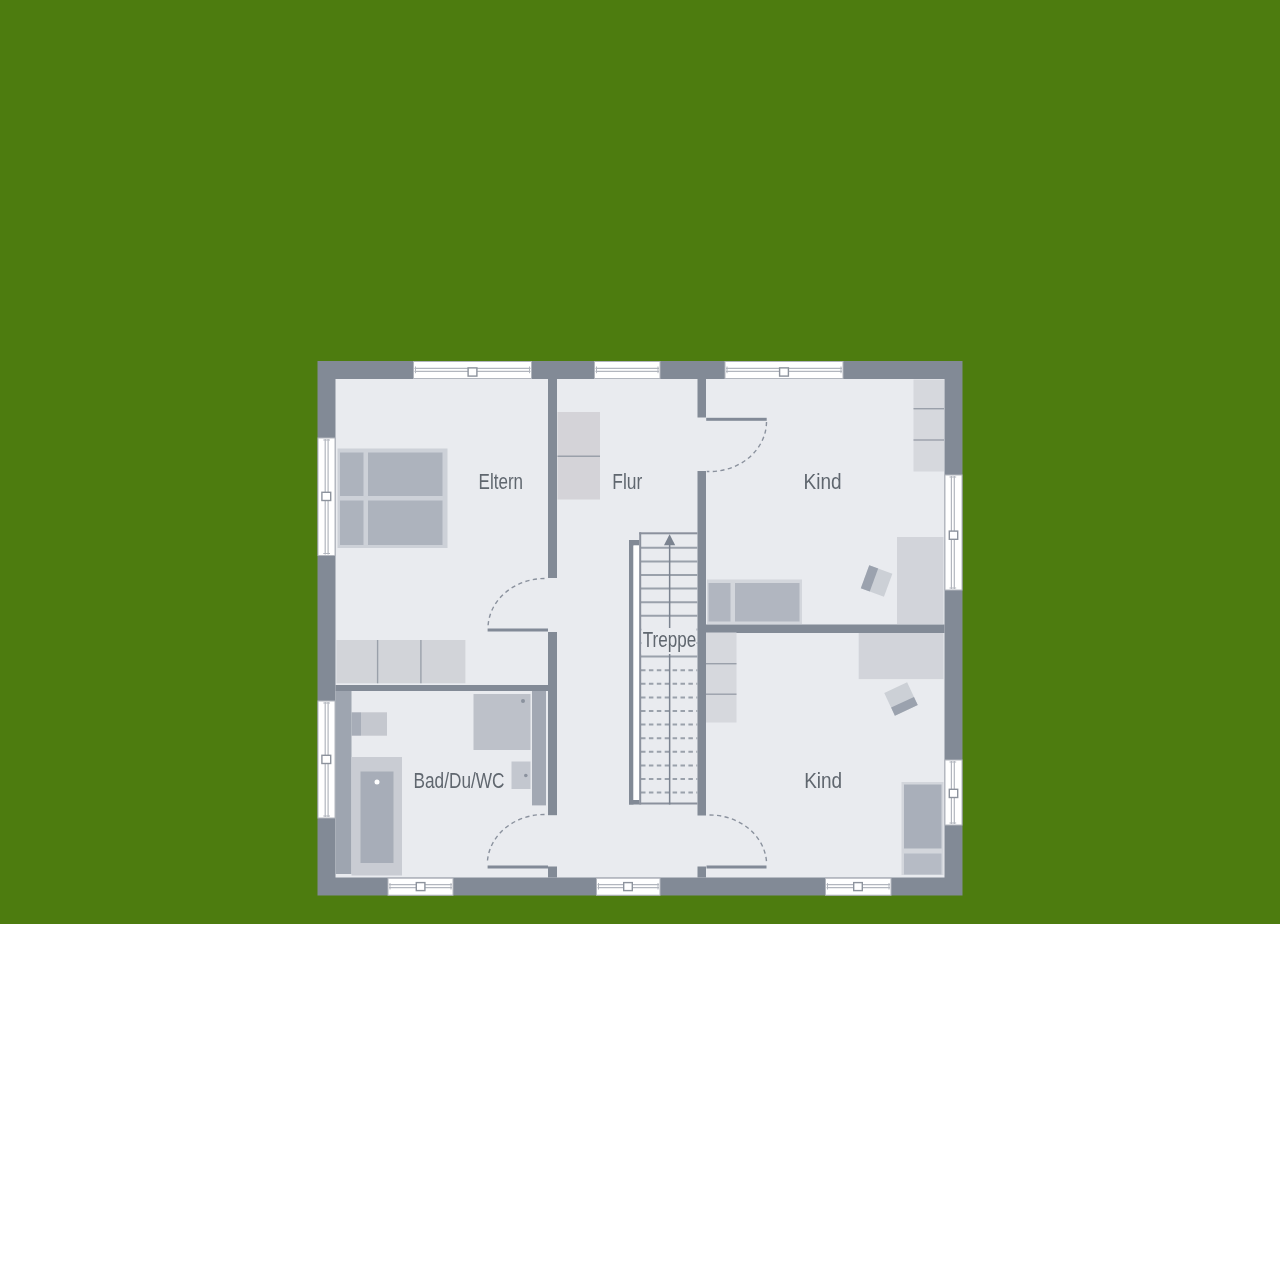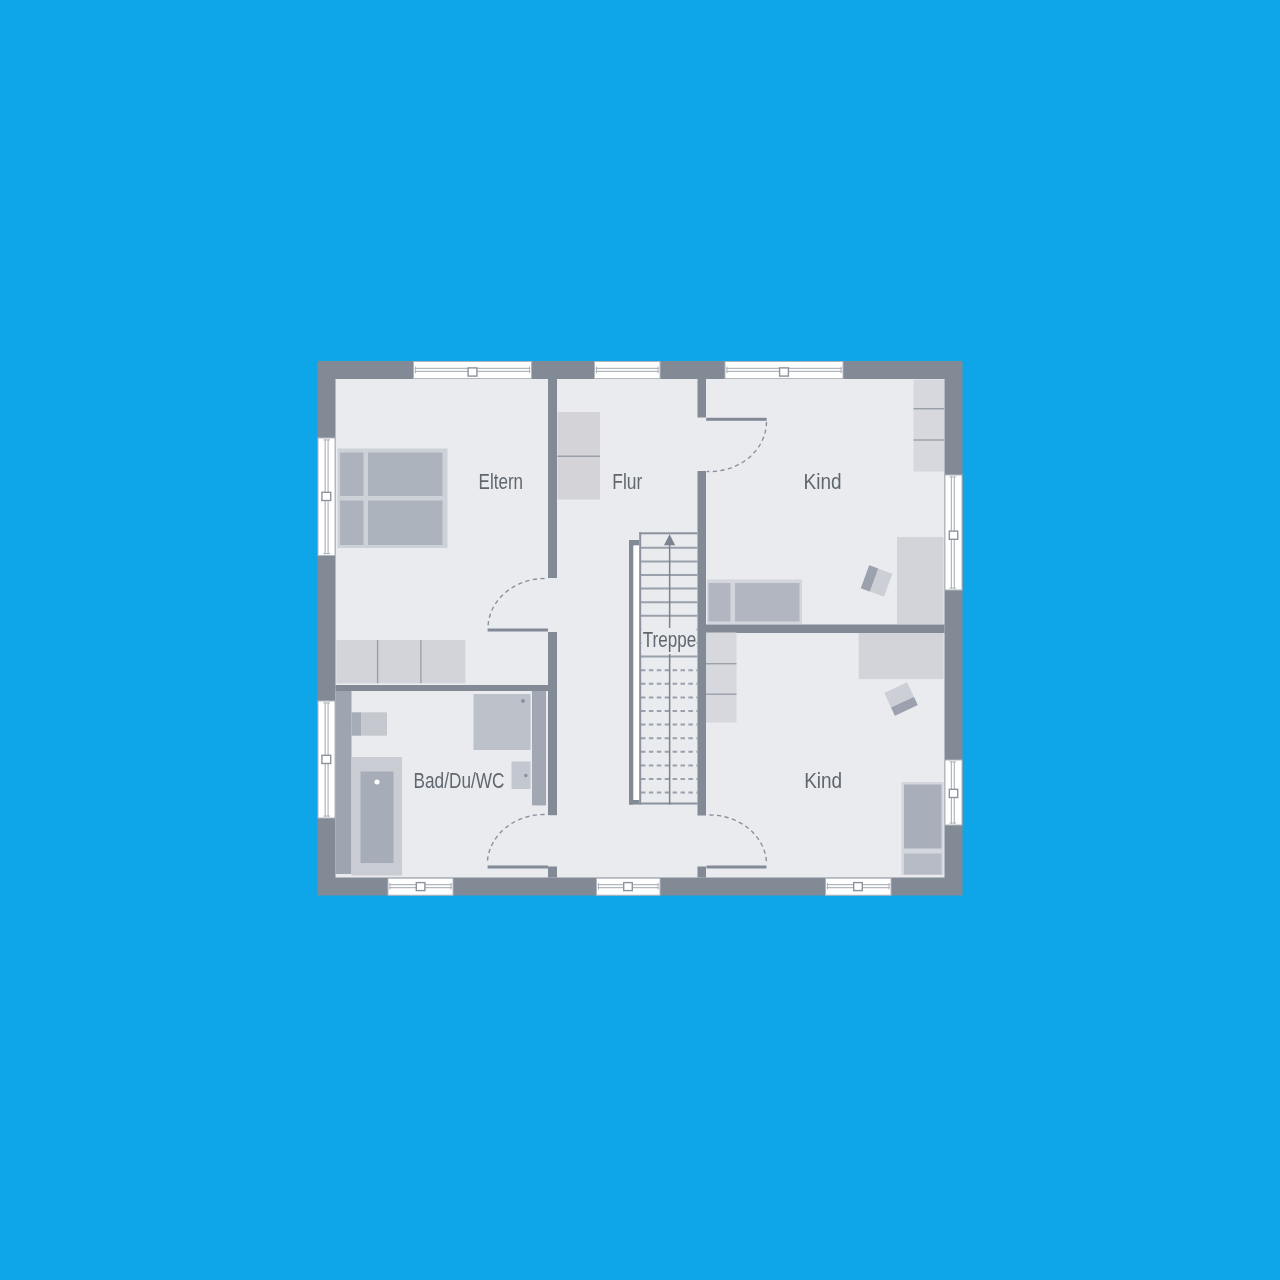--- a/index.html
+++ b/index.html
@@ -1,16 +1,16 @@
 <!DOCTYPE html>
 <html><head>
 <meta charset="utf-8">
 <style>
   html,body{margin:0;padding:0;background:#ffffff;}
-  .page{width:1280px;height:1280px;position:relative;background:#0ea5e9;overflow:hidden;}
+  .page{width:1280px;height:924px;position:relative;background:#4d7c0f;overflow:hidden;}
   text{font-family:"Liberation Sans",sans-serif;fill:#60676f;-webkit-font-smoothing:antialiased;}
 </style>
 </head>
 <body>
 <div class="page">
 <svg width="1280" height="1280" viewBox="0 0 1280 1280" xmlns="http://www.w3.org/2000/svg">
 
 <rect x="317.5" y="361" width="645" height="534.5" fill="#828a96"></rect>
 
 <rect x="335.5" y="379" width="609" height="498.5" fill="#e9ebef"></rect>

